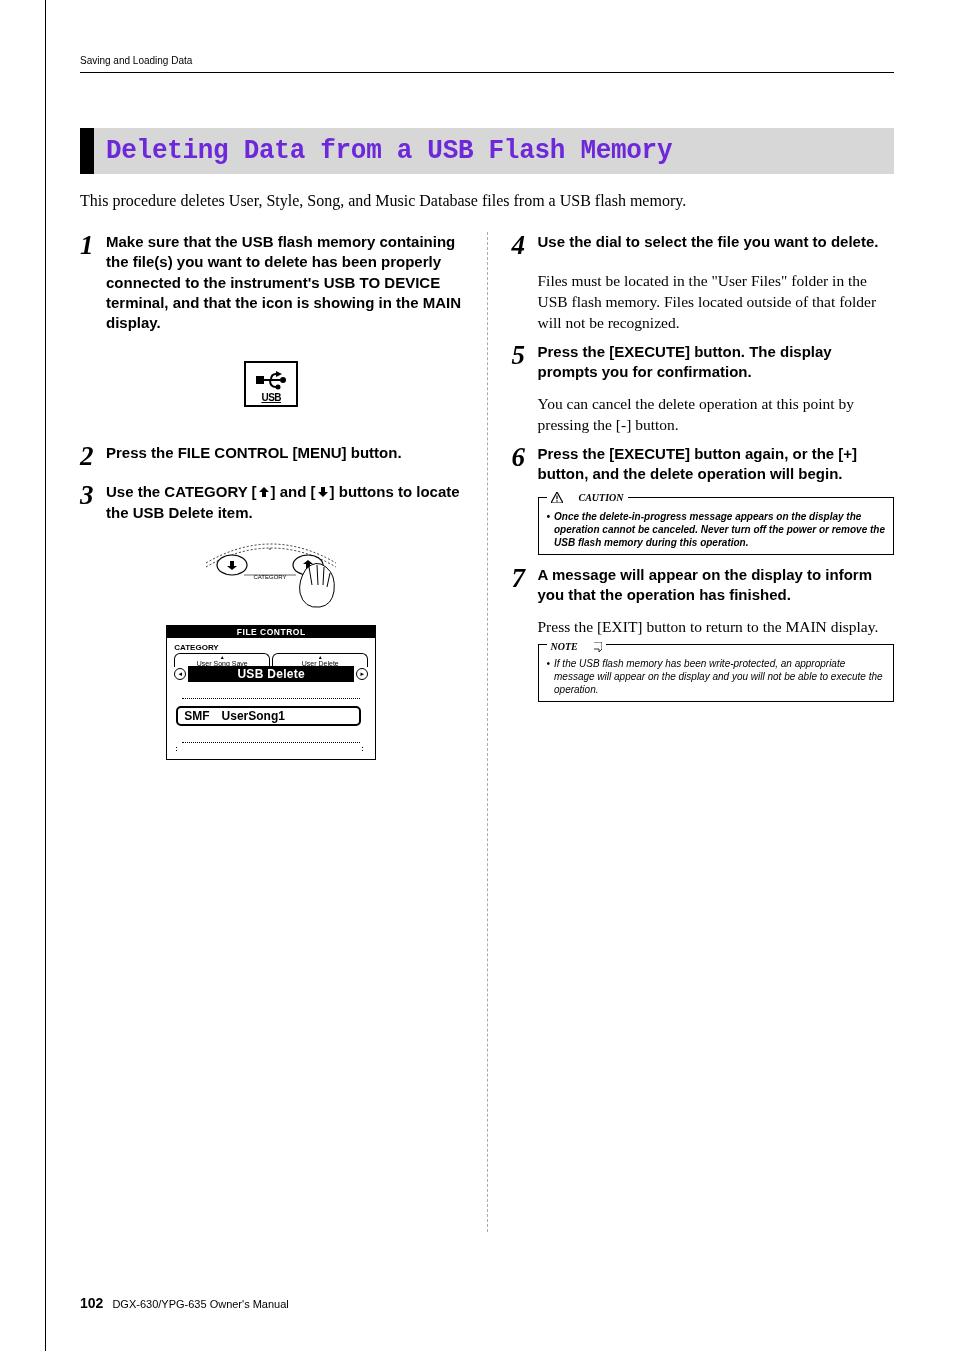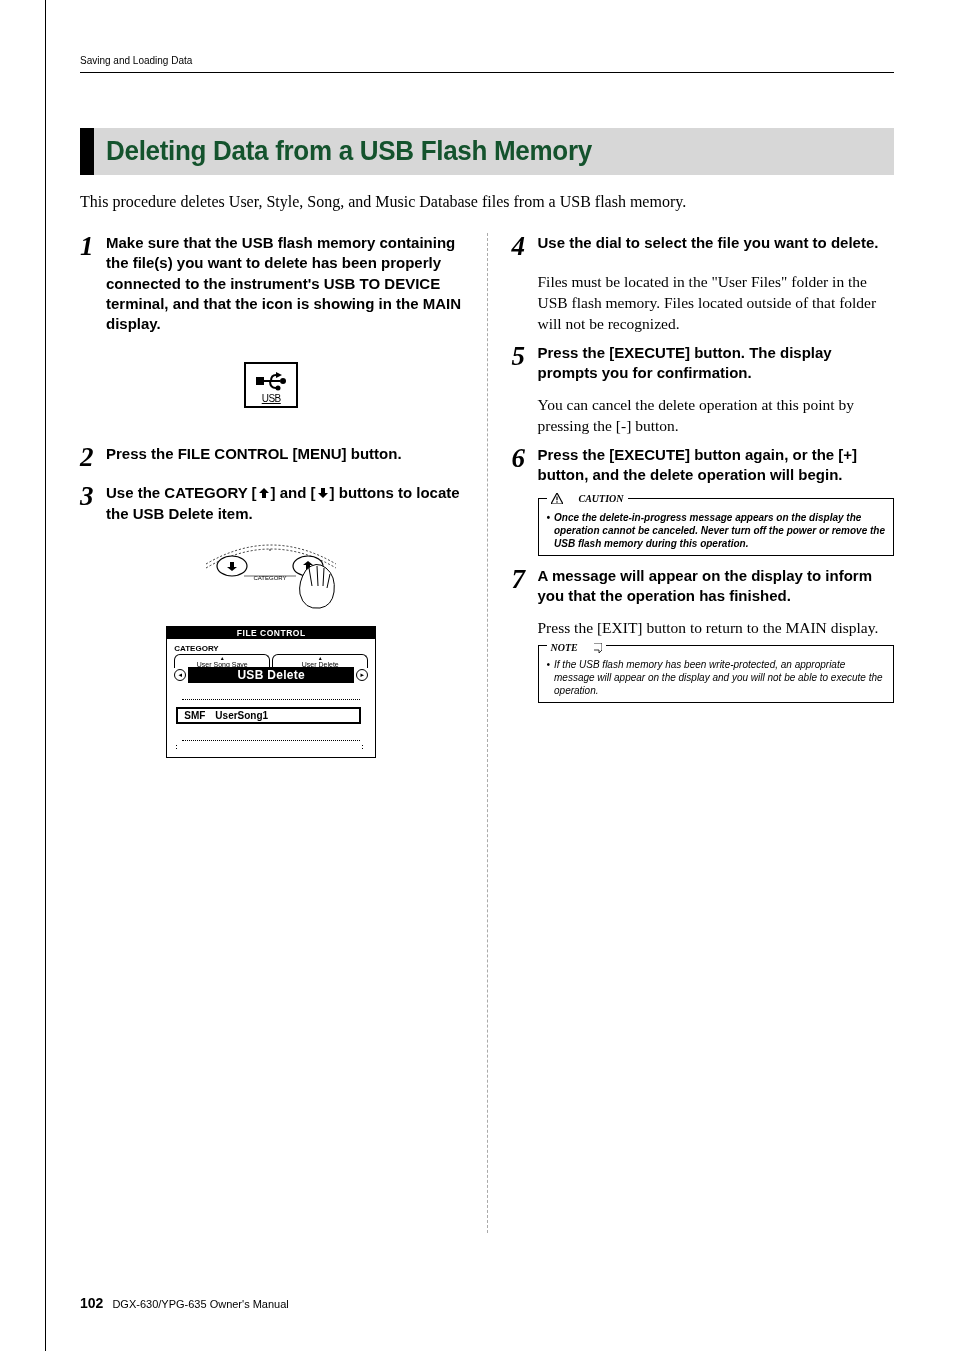--- a/index.html
+++ b/index.html
@@ -34,23 +34,23 @@
     margin-bottom: 55px;
   }
   .section-bar {
     background: #d7d7d7;
     border-left: 14px solid #000;
     padding: 8px 12px;
   }
   .section-title {
     font-weight: bold;
     font-size: 26px;
-    color: #14532d;
+    color: #6d28d9;
     letter-spacing: -0.3px;
-    font-family: Liberation Sans, sans-serif;
+    font-family: Liberation Mono, monospace;
     transform: scaleY(1.03);
   }
   .intro {
     font-family: Georgia, 'Times New Roman', serif;
     font-size: 16px;
     margin: 18px 0 22px 0;
   }
   .columns {
     display: flex;
     gap: 24px;
@@ -98,21 +98,21 @@
     margin: 28px auto 36px auto;
     display: flex;
     flex-direction: column;
     align-items: center;
     justify-content: center;
     padding-top: 3px;
   }
   .usb-icon-frame svg { display:block; }
   .usb-label {
     font-size: 10px;
-    font-weight: normal;
+    font-weight: bold;
     text-decoration: underline;
     letter-spacing: -0.5px;
     margin-top: 1px;
   }
   .cat-arrow {
     display: inline-flex;
     width: 14px;
     height: 12px;
     vertical-align: -1px;
   }
@@ -192,22 +192,22 @@
     justify-content: center;
     font-size: 7px;
   }
   .screen-dotted {
     border-bottom: 1px dotted #000;
     height: 9px;
     margin: 8px 8px 0 8px;
   }
   .screen-file-box {
     border: 2px solid #000;
-    border-radius: 0;
-    font-size: 10px;
+    border-radius: 5px;
+    font-size: 12px;
     font-weight: bold;
     padding: 1px 6px;
     margin: 7px 7px 0 2px;
   }
   .screen-foot {
     display: flex;
     justify-content: space-between;
     margin-top: 4px;
     padding: 0 2px;
   }

